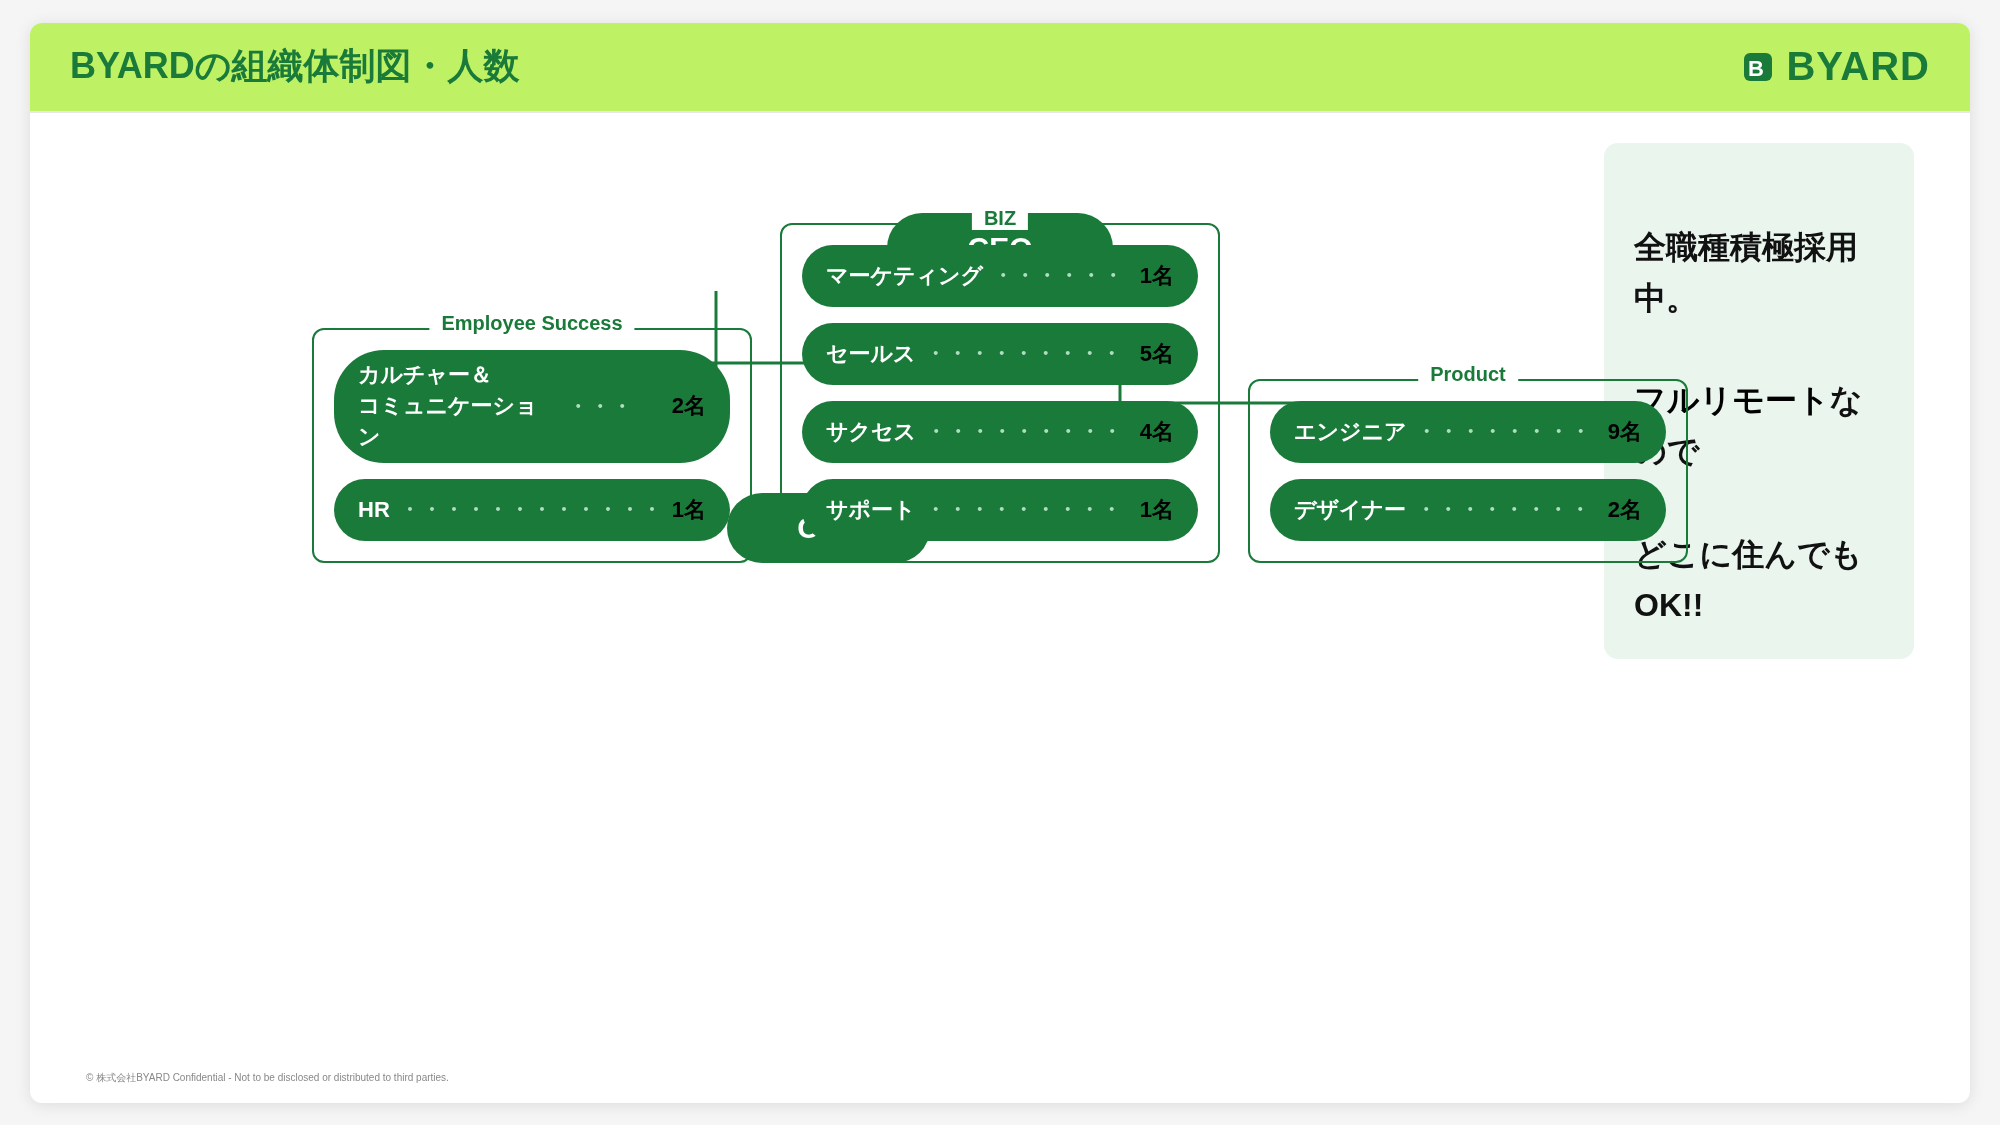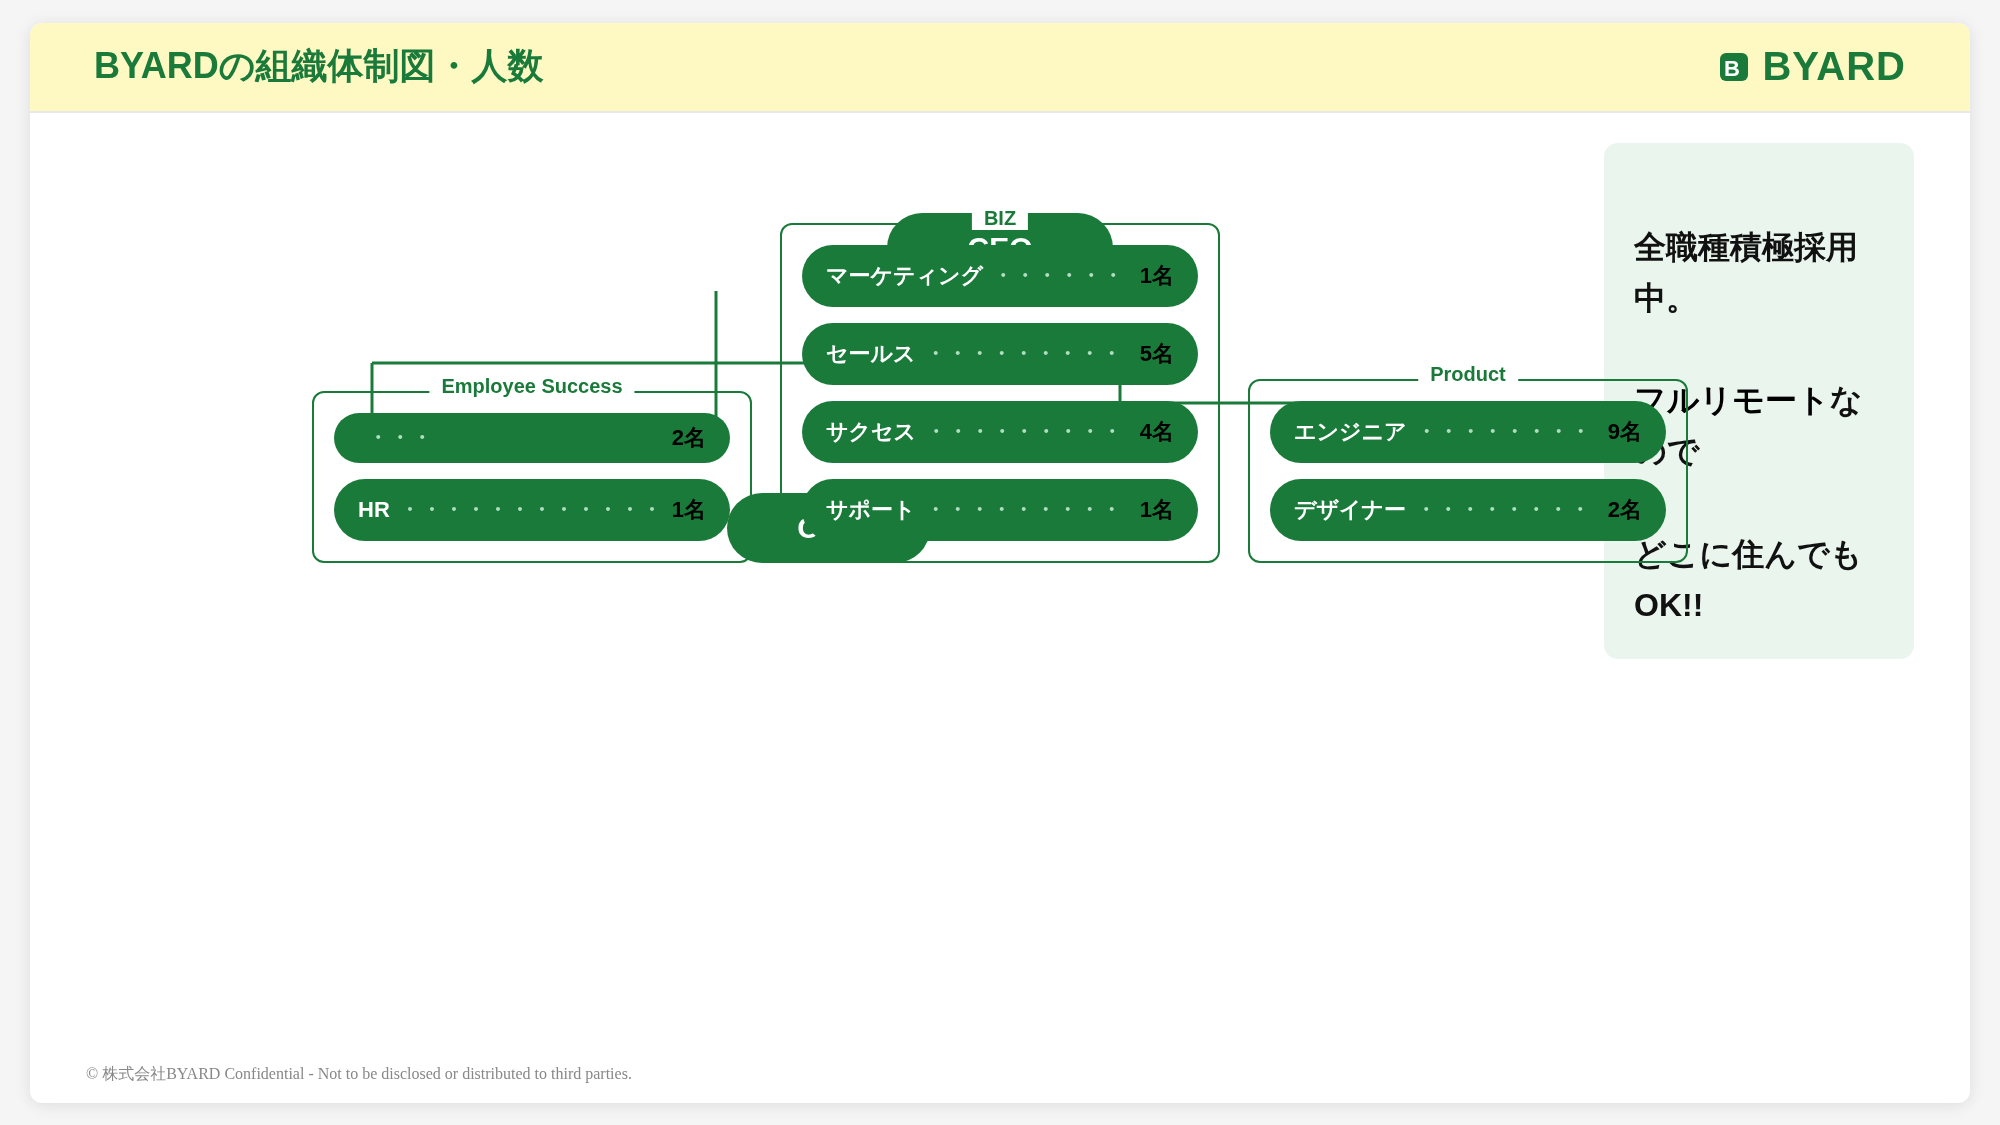--- a/index.html
+++ b/index.html
@@ -19,26 +19,26 @@
       background: #ffffff;
       border-radius: 12px;
       position: relative;
       box-shadow: 0 2px 16px rgba(0,0,0,0.10);
     }
     
     .header {
       position: absolute;
       top: 0; left: 0; right: 0;
       height: 90px;
-      background: #fef9c3;
+      background: #bef264;
       border-bottom: 2px solid #e8e8e8;
       display: flex;
       align-items: center;
       justify-content: space-between;
-      padding: 0 64px;
+      padding: 0 40px;
       border-radius: 12px 12px 0 0;
     }
     .header-title {
       font-size: 36px;
       font-weight: 800;
       color: #1a7a3a;
     }
     .logo {
       display: flex;
       align-items: center;
@@ -160,23 +160,22 @@
     .dept-item-count {
       color: #000000;
       font-size: 22px;
       font-weight: 700;
     }
     
     .footer {
       position: absolute;
       bottom: 18px;
       left: 56px;
-      font-size: 16px;
+      font-size: 10px;
       color: #888;
-      font-family: Liberation Serif, serif;
     }
   </style>
 </head>
 <body>
 
 <div class="slide">
 
   <div class="header">
     <span class="header-title">BYARDの組織体制図・人数</span>
     <div class="logo">
@@ -227,20 +226,21 @@
     </div>
   </div>
 
   <div class="departments">
 
     <div class="dept-box">
       <span class="dept-label">Employee Success</span>
       <div class="dept-items">
 
         <div class="dept-item" style="padding: 10px 24px; align-items:center;">
+          <span class="dept-item-name" style="white-space:normal;max-width:200px;line-height:1.4;">カルチャー＆<br>コミュニケーション</span>
           <span class="dept-item-dots">・・・</span>
           <span class="dept-item-count">2名</span>
         </div>
         <div class="dept-item">
           <span class="dept-item-name">HR</span>
           <span class="dept-item-dots" style="text-align:center;">・・・・・・・・・・・・</span>
           <span class="dept-item-count">1名</span>
         </div>
       </div>
     </div>

